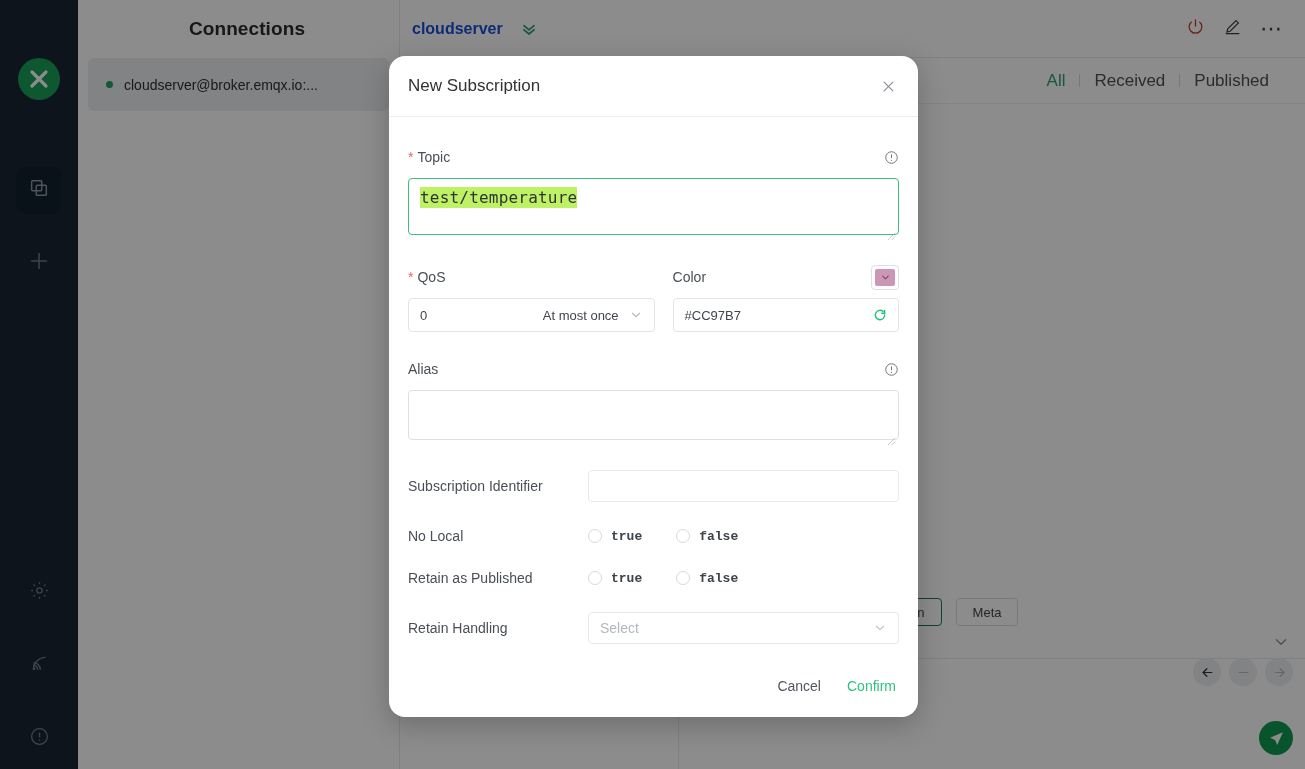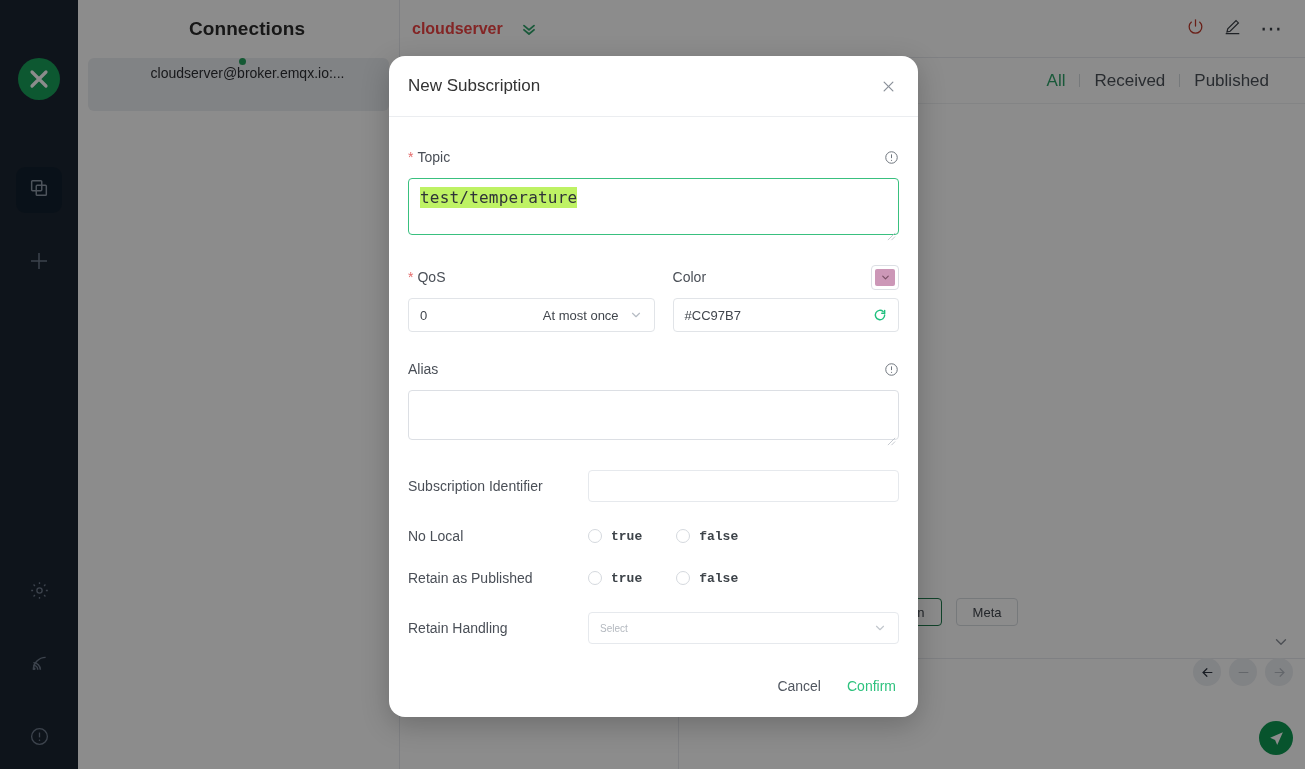--- a/index.html
+++ b/index.html
@@ -44,38 +44,38 @@
     background: #ffffff;
     border-right: 1px solid #e7e9ee;
   }
   .conn-title {
     font-size: 19px; font-weight: bold; color: #2b2b2b;
     padding: 18px 0 0 17px; letter-spacing: .1px; text-align: center;
   }
   .conn-item {
     margin: 18px 10px 0 10px; height: 53px; border-radius: 6px;
     background: #eceef2;
-    display: flex; align-items: center; padding-left: 18px; flex-direction: column;
+    display: flex; align-items: center; padding-left: 18px;
   }
   .dot {
     width: 7px; height: 7px; border-radius: 50%;
     background: #26a25f; margin-right: 11px; flex: none;
   }
   .conn-name { font-size: 14px; color: #2d2f33; white-space: nowrap; }
 
   
   .main {
     position: absolute; left: 400px; top: 0; right: 0; height: 769px;
     background: #ffffff;
   }
   .main-head {
     height: 58px; border-bottom: 1px solid #e8eaee;
     display: flex; align-items: center; padding: 0 22px 0 12px;
   }
-  .main-title { font-size: 16px; font-weight: bold; color: #ef4444; }
+  .main-title { font-size: 16px; font-weight: bold; color: #1d4ed8; }
   .chev2 { margin-left: 16px; color: #2fa36a; display: flex; }
   .head-icons { margin-left: auto; display: flex; align-items: center; gap: 18px; }
   .ic-power { color: #c0392b; }
   .ic-pen { color: #3a3f46; }
   .ic-dots { color: #3a3f46; font-size: 22px; line-height: 10px; letter-spacing: 1px; }
 
   .filter-bar {
     height: 46px; display: flex; align-items: center; justify-content: flex-end;
     padding-right: 22px; gap: 0; border-bottom: 1px solid #eef0f3;
   }
@@ -213,21 +213,21 @@
     display: flex; align-items: center; margin-right: 34px;
   }
   .radio-c {
     width: 14px; height: 14px; border-radius: 50%;
     border: 1px solid #d5d9de; background: #fff; margin-right: 9px;
   }
   .radio-t { font-size: 13px; color: #3d4349; font-weight: bold; }
   .sel-box {
     flex: 1; height: 32px; border: 1px solid #e6e9ed; border-radius: 4px;
     background: #fff; display: flex; align-items: center; padding: 0 11px;
-    font-size: 10px; color: #b3b8bf;
+    font-size: 14px; color: #b3b8bf;
   }
   .sel-ar { margin-left: auto; color: #c2c7cd; display: flex; }
 
   .modal-foot {
     height: 62px; display: flex; align-items: center; justify-content: flex-end;
     padding: 0 22px; gap: 26px;
   }
   .btn-txt { font-size: 14px; color: #515760; }
   .btn-txt.primary { color: #2ec27e; }
 </style>

